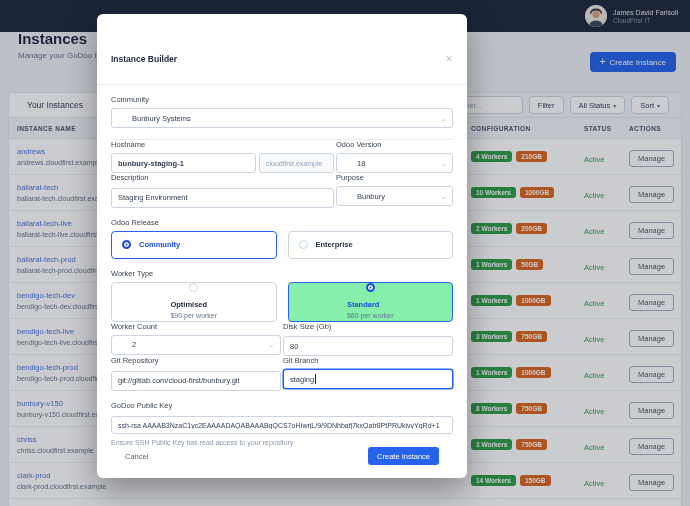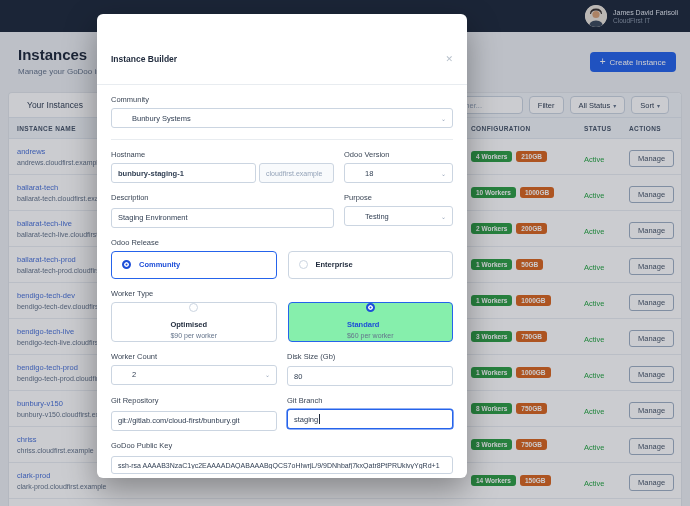--- a/index.html
+++ b/index.html
@@ -8,21 +8,21 @@
   .screen { position:relative; width:690px; height:506px; background:#eef0f4; overflow:hidden; }
 
   
   .topbar { position:absolute; top:0; left:0; right:0; height:32px; background:#1e293b; display:flex; align-items:center; justify-content:flex-end; padding-right:12px; z-index:1; }
   .userchip { display:flex; align-items:center; gap:6px; }
   .avatar { width:22px; height:22px; border-radius:50%; background:#e7e3dd; overflow:hidden; flex:0 0 auto; }
   .usertext .uname { font-size:7px; color:#e2e8f0; line-height:9px; }
   .usertext .uorg  { font-size:6.5px; color:#8b98a9; line-height:8px; }
 
   
-  .page-title { position:absolute; left:18px; top:46px; z-index:1; }
+  .page-title { position:absolute; left:18px; top:30px; z-index:1; }
   .page-title h1 { font-size:15px; font-weight:700; color:#1e293b; }
   .page-title p  { font-size:8px; color:#64748b; margin-top:4px; }
   .create-btn { position:absolute; right:14px; top:52px; z-index:1; background:#2563eb; color:#fff; border:none; border-radius:4px; height:20px; padding:0 10px; font-size:8px; font-family:inherit; display:flex; align-items:center; gap:4px; cursor:pointer; }
   .create-btn .plus { font-size:10px; line-height:10px; }
 
   
   .card { position:absolute; left:8px; right:8px; top:92px; bottom:0; background:#fff; border:1px solid #e2e6eb; border-bottom:none; border-radius:4px 4px 0 0; z-index:1; }
   .tabbar { position:relative; height:25px; background:#f1f5f9; border-bottom:1px solid #e2e8f0; border-radius:4px 4px 0 0; display:flex; }
   .tab { background:#fff; height:100%; display:flex; align-items:center; padding:0 18px; font-size:8.5px; color:#334155; border-right:1px solid #e2e8f0; border-radius:4px 0 0 0; cursor:pointer; }
   .toolbar { position:absolute; right:12px; top:3px; display:flex; align-items:center; gap:6px; }
@@ -48,21 +48,21 @@
   .modal { position:absolute; left:97px; top:14px; width:370px; height:464px; background:#fff; border-radius:6px; box-shadow:0 12px 32px rgba(0,0,0,.35); z-index:10; display:flex; flex-direction:column; }
   .m-head { display:flex; align-items:center; justify-content:space-between; padding:9px 14px 20px; border-bottom:1px solid #e8ecf0;margin-top:31px; }
   .m-title { font-size:8.5px; font-weight:700; color:#1e293b; }
   .m-close { font-size:9px; color:#b7c0cb; cursor:pointer; background:none; border:none; font-family:inherit; line-height:9px; }
   .m-body { flex:1; padding:10px 14px 0; overflow:hidden; display:flex; flex-direction:column; }
   .flabel { display:block; font-size:7.5px; color:#3b4656; margin-bottom:4px; }
   .finput, .fselect { width:100%; height:20px; border:1px solid #cbd5e1; border-radius:3px; font-size:7.5px; font-family:inherit; color:#334155; padding:0 6px; background:#fff; }
   .fselect { display:flex; align-items:center; justify-content:space-between; cursor:pointer;padding-left:20px; }
   .fselect .chev { color:#94a3b8; font-size:6px; }
   .mdivider { border-bottom:1px solid #e8ecf0; margin:11px 0 0; }
-  .frow { display:flex; gap:10px; margin-top:10px; }
+  .frow { display:flex; gap:2px; }
   .fcol-main { width:223px; } .fcol-side { flex:1; }
   .frow-half > div { flex:1; }
   .fgroup { margin-top:10px; }
   .hgroup { display:flex; gap:3px; }
   .hgroup .finput { width:145px;font-weight:bold; }
   .haddon { flex:1; height:20px; border:1px solid #cbd5e1; border-radius:3px; background:#f8fafc; color:#94a3b8; font-size:7px; display:flex; align-items:center; padding:0 6px; }
   .cards { display:flex; gap:11px; }
   .rcard { flex:1; border:1px solid #cbd5e1; border-radius:4px; display:flex; align-items:center; gap:8px; padding:0 10px; height:28px; background:#fff; cursor:pointer; }
   .rcard.tall { height:40px;flex-direction:column; }
   .rcard.selected { border-color:#2563eb; }
@@ -344,21 +344,21 @@
       </div>
 
       <div class="frow">
         <div class="fcol-main">
           <label class="flabel">Description</label>
           <input class="finput" value="Staging Environment" style="">
         </div>
         <div class="fcol-side">
           <label class="flabel">Purpose</label>
           <div class="fselect">
-            <span>Testing</span>
+            <span>Bunbury</span>
             <span class="chev">⌄</span>
           </div>
         </div>
       </div>
 
       <div class="fgroup">
         <label class="flabel">Odoo Release</label>
         <div class="cards">
           <div class="rcard selected">
             <span class="radio on"></span>

